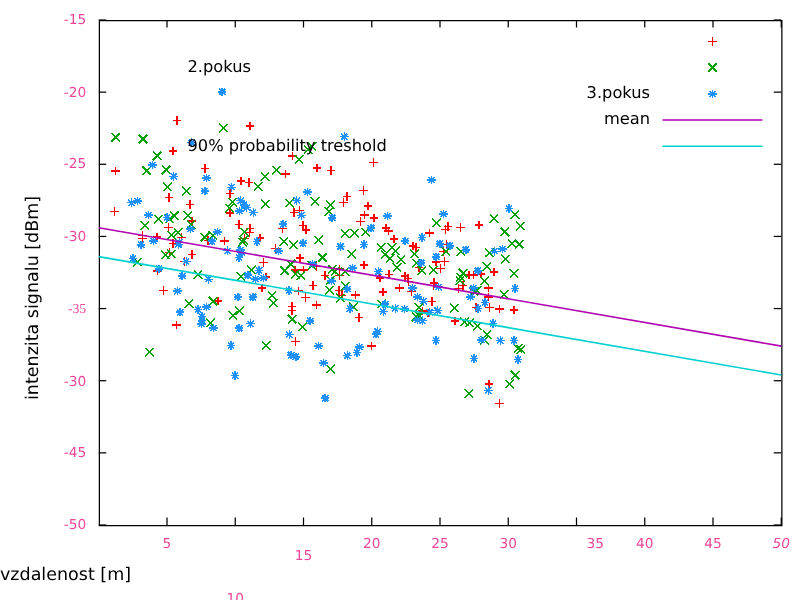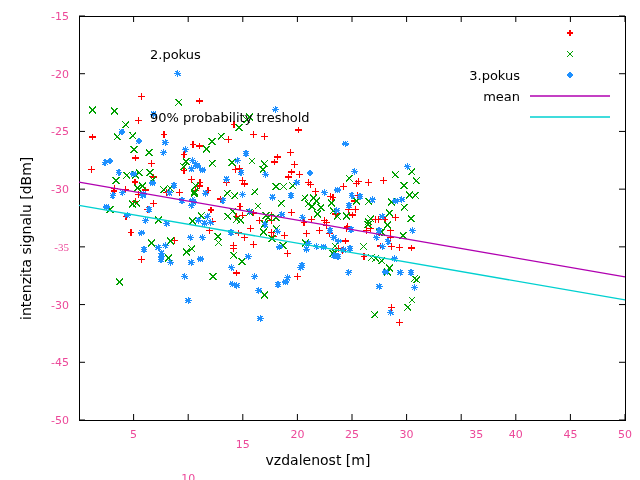--- a/index.html
+++ b/index.html
@@ -3,21 +3,21 @@
 <meta charset="utf-8">
 <style>
   html,body{margin:0;padding:0;background:#ffffff;}
   body{width:640px;height:480px;overflow:hidden;
        font-family:"DejaVu Sans","Liberation Sans",sans-serif;color:#000;}
   #plot{position:relative;width:640px;height:480px;}
   #canvas-svg{position:absolute;left:0;top:0;}
   .tick-label{position:absolute;font-size:11px;color:#ec4899;white-space:nowrap;}
   .xtick{transform:translateX(-50%);text-align:center;}
   .ytick{transform:translateY(-50%);text-align:right;}
-  #xlabel{position:absolute;left:0;width:636px;text-align:center;top:452px;font-size:14px;}
+  #xlabel{position:absolute;left:0;width:636px;top:452px;font-size:14px;}
   #ylabel{position:absolute;font-size:14px;white-space:nowrap;
           transform:rotate(-90deg);transform-origin:0 0;left:18px;top:320px;}
   .legend-label{position:absolute;font-size:13px;text-align:right;white-space:nowrap;
                 transform:translateY(-50%);}
 </style>
 </head>
 <body>
 
 <div id="plot">
   <svg id="canvas-svg" width="640" height="480">
@@ -1048,21 +1048,21 @@
   <div id="xlabel">vzdalenost [m]</div>
 <div class="tick-label xtick" style="left: 133.6px; top: 428px;">5</div>
     <div class="tick-label xtick" style="left: 188.2px; top: 428px; margin-top: 44px;">10</div>
     <div class="tick-label xtick" style="left: 242.8px; top: 438px;">15</div>
     <div class="tick-label xtick" style="left: 297.4px; top: 428px;">20</div>
     <div class="tick-label xtick" style="left: 352px; top: 428px;">25</div>
     <div class="tick-label xtick" style="left: 406.6px; top: 428px; text-align: center;">30</div>
     <div class="tick-label xtick" style="left: 461.2px; top: 428px; margin-left: 15px;">35</div>
     <div class="tick-label xtick" style="left: 515.8px; top: 428px;">40</div>
     <div class="tick-label xtick" style="left: 570.4px; top: 428px;">45</div>
-    <div class="tick-label xtick" style="left: 625px; top: 428px;">50</div>
+    <div class="tick-label xtick" style="left: 625px; top: 428px; font-style: italic;">50</div>
     <div class="tick-label ytick" style="left: 30px; width: 39px; top: 16px;">-15</div>
     <div class="tick-label ytick" style="left: 30px; width: 39px; top: 73.7143px;">-20</div>
     <div class="tick-label ytick" style="left: 30px; width: 39px; top: 131.429px;">-25</div>
     <div class="tick-label ytick" style="left: 30px; width: 39px; top: 189.143px;">-30</div>
     <div class="tick-label ytick" style="left: 30px; width: 39px; top: 246.857px; font-family: Liberation Serif, serif;">-35</div>
     <div class="tick-label ytick" style="left: 30px; width: 39px; top: 304.571px;">-30</div>
     <div class="tick-label ytick" style="left: 30px; width: 39px; top: 362.286px;">-45</div>
     <div class="tick-label ytick" style="left: 30px; width: 39px; top: 420px;">-50</div>
     <div class="legend-label" style="left: 150px; width: 370px; top: 54px; text-align: left;">2.pokus</div>
     <div class="legend-label" style="left: 150px; width: 370px; top: 75px; text-align: right;">3.pokus</div>

